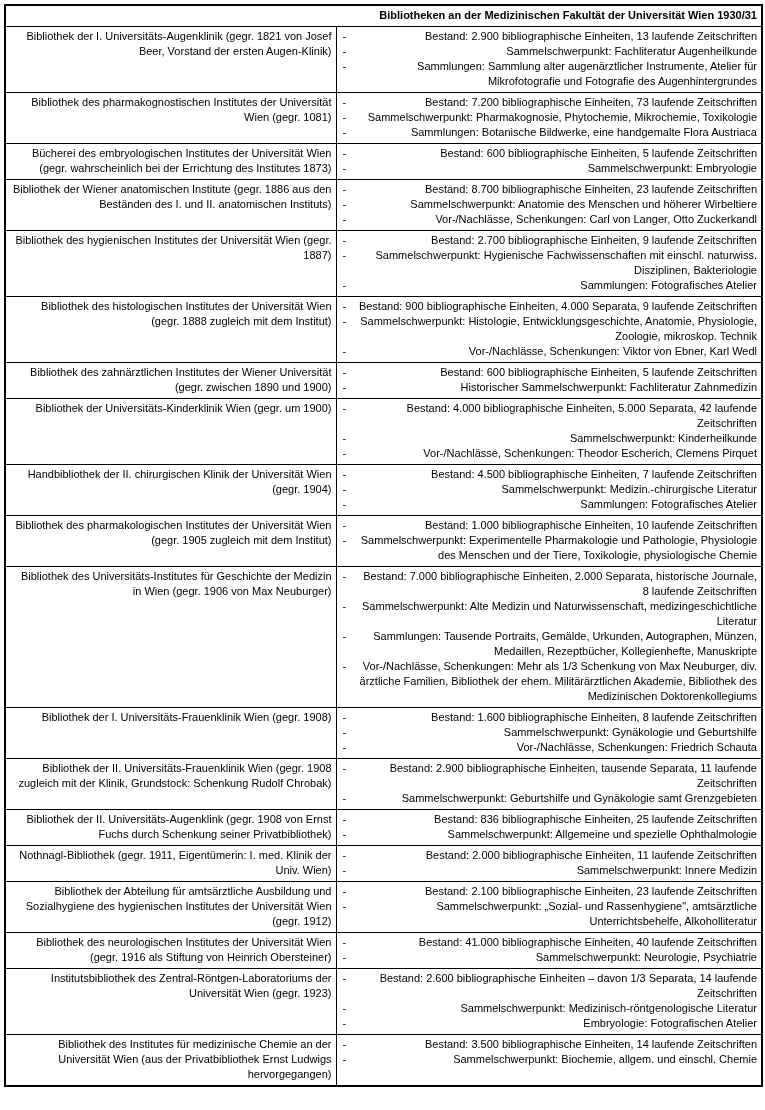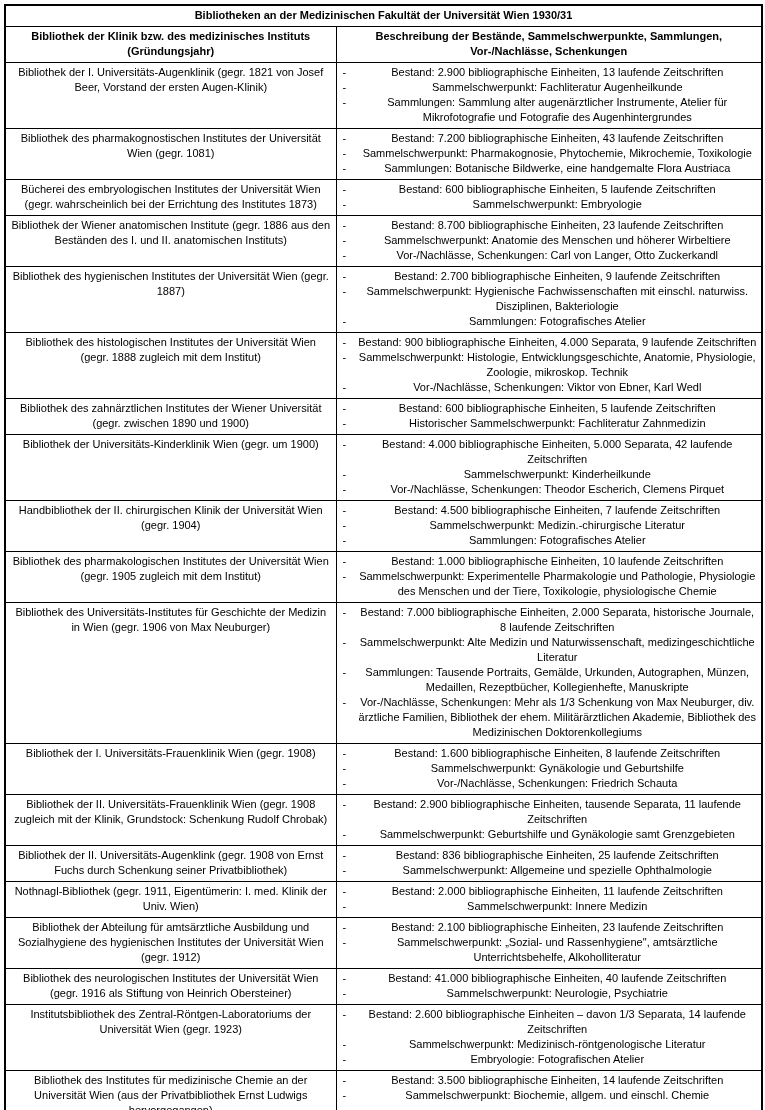--- a/index.html
+++ b/index.html
@@ -21,21 +21,21 @@
     border-collapse: collapse;
     table-layout: fixed;
     border: 2px solid #000000;
   }
   table.lib-table td, table.lib-table th {
     border: 1px solid #000000;
     vertical-align: top;
     padding: 2px 4px 3px 4px;
     font-size: 11px;
     line-height: 15px;
-    text-align: center;
+    text-align: right;
     word-wrap: break-word;
   }
   th.title-cell {
     font-weight: bold;
     padding-top: 3px;
     padding-bottom: 3px;
   }
   th.col-head {
     font-weight: bold;
   }
@@ -57,38 +57,34 @@
 <div class="page">
   <table class="lib-table">
     <colgroup>
       <col style="width:331px">
       <col style="width:426px">
     </colgroup>
     <thead>
       <tr>
         <th class="title-cell" colspan="2">Bibliotheken an der Medizinischen Fakultät der Universität Wien 1930/31</th>
       </tr>
-      <tr>
-        <th class="col-head">Bibliothek der Klinik bzw. des medizinisches Instituts (Gründungsjahr)</th>
-        <th class="col-head">Beschreibung der Bestände, Sammelschwerpunkte, Sammlungen, Vor-/Nachlässe, Schenkungen</th>
-      </tr>
     </thead>
     <tbody>
         <tr>
           <td class="lib-cell">Bibliothek der I. Universitäts-Augenklinik (gegr. 1821 von Josef Beer, Vorstand der ersten Augen-Klinik)</td>
           <td class="desc-cell">
             <div class="item"><span class="marker">-</span><span>Bestand: 2.900 bibliographische Einheiten, 13 laufende Zeitschriften</span></div>
             <div class="item"><span class="marker">-</span><span>Sammelschwerpunkt: Fachliteratur Augenheilkunde</span></div>
             <div class="item"><span class="marker">-</span><span>Sammlungen: Sammlung alter augenärztlicher Instrumente, Atelier für Mikrofotografie und Fotografie des Augenhintergrundes</span></div>
           </td>
         </tr>
         <tr>
           <td class="lib-cell">Bibliothek des pharmakognostischen Institutes der Universität Wien (gegr. 1081)</td>
           <td class="desc-cell">
-            <div class="item"><span class="marker">-</span><span>Bestand: 7.200 bibliographische Einheiten, 43 laufende Zeitschriften</span></div>
+            <div class="item"><span class="marker">-</span><span>Bestand: 7.200 bibliographische Einheiten, 73 laufende Zeitschriften</span></div>
             <div class="item"><span class="marker">-</span><span>Sammelschwerpunkt: Pharmakognosie, Phytochemie, Mikrochemie, Toxikologie</span></div>
             <div class="item"><span class="marker">-</span><span>Sammlungen: Botanische Bildwerke, eine handgemalte Flora Austriaca</span></div>
           </td>
         </tr>
         <tr>
           <td class="lib-cell">Bücherei des embryologischen Institutes der Universität Wien (gegr. wahrscheinlich bei der Errichtung des Institutes 1873)</td>
           <td class="desc-cell">
             <div class="item"><span class="marker">-</span><span>Bestand: 600 bibliographische Einheiten, 5 laufende Zeitschriften</span></div>
             <div class="item"><span class="marker">-</span><span>Sammelschwerpunkt: Embryologie</span></div>
           </td>

